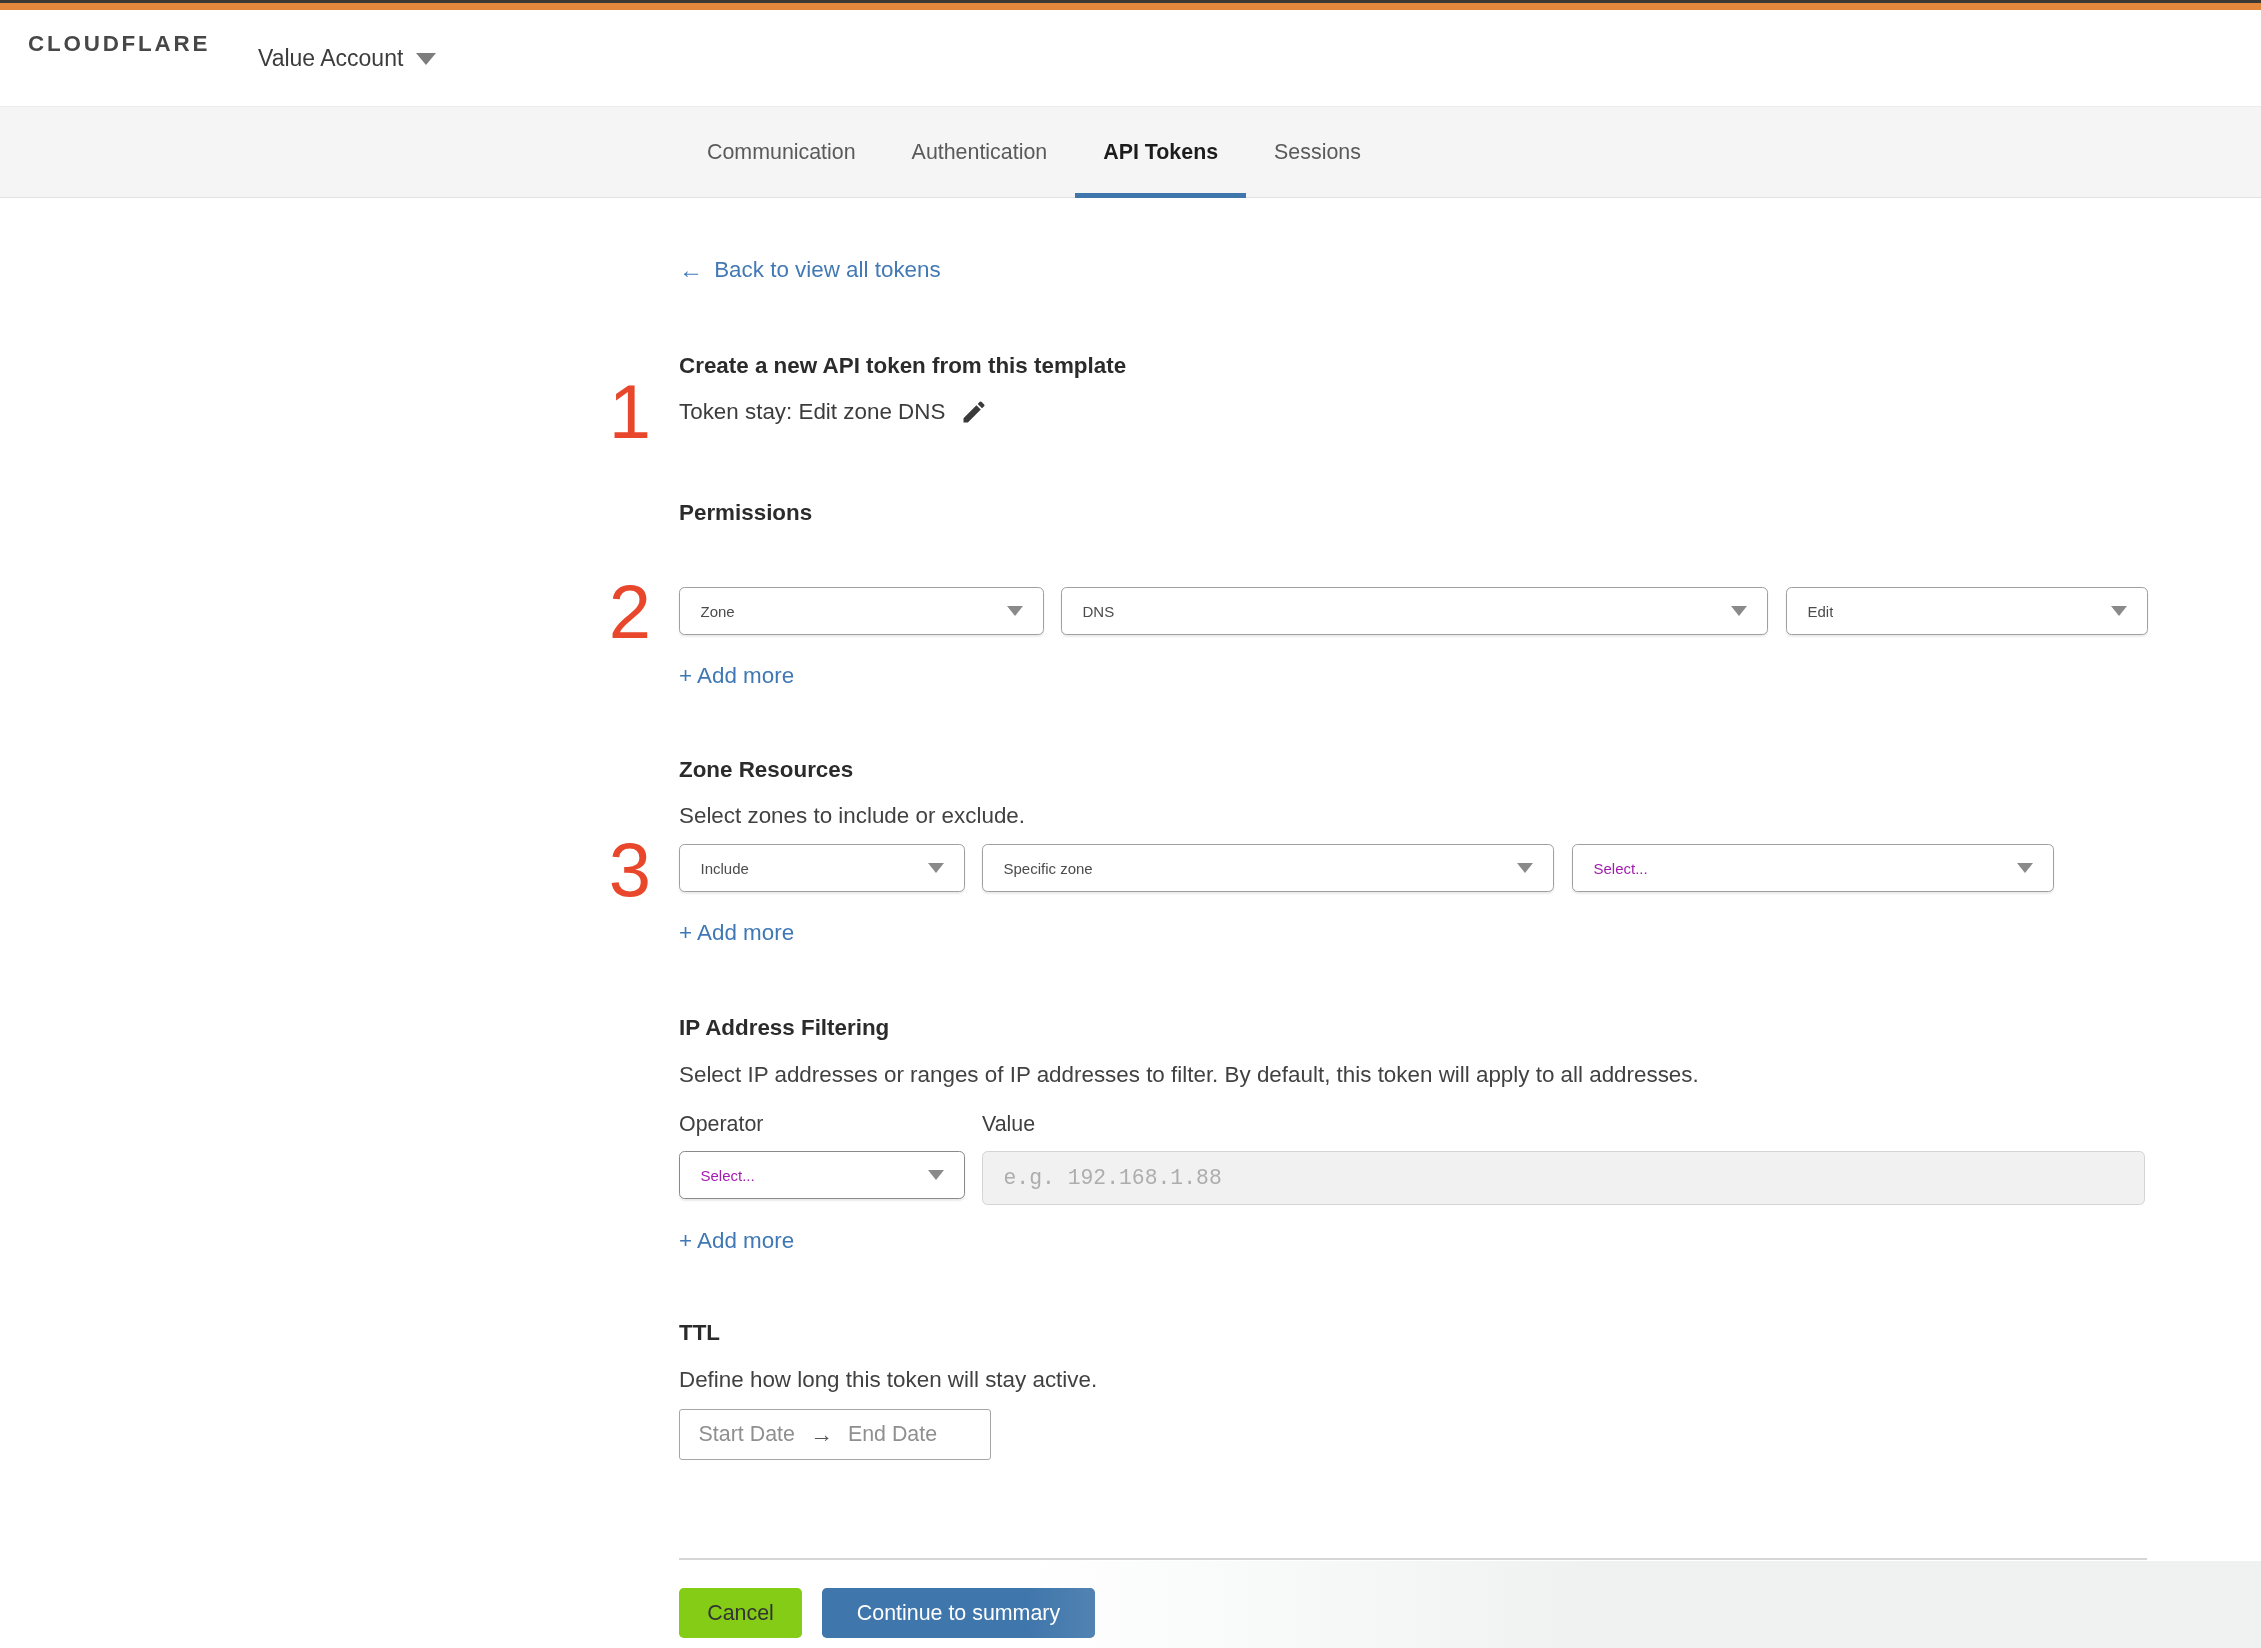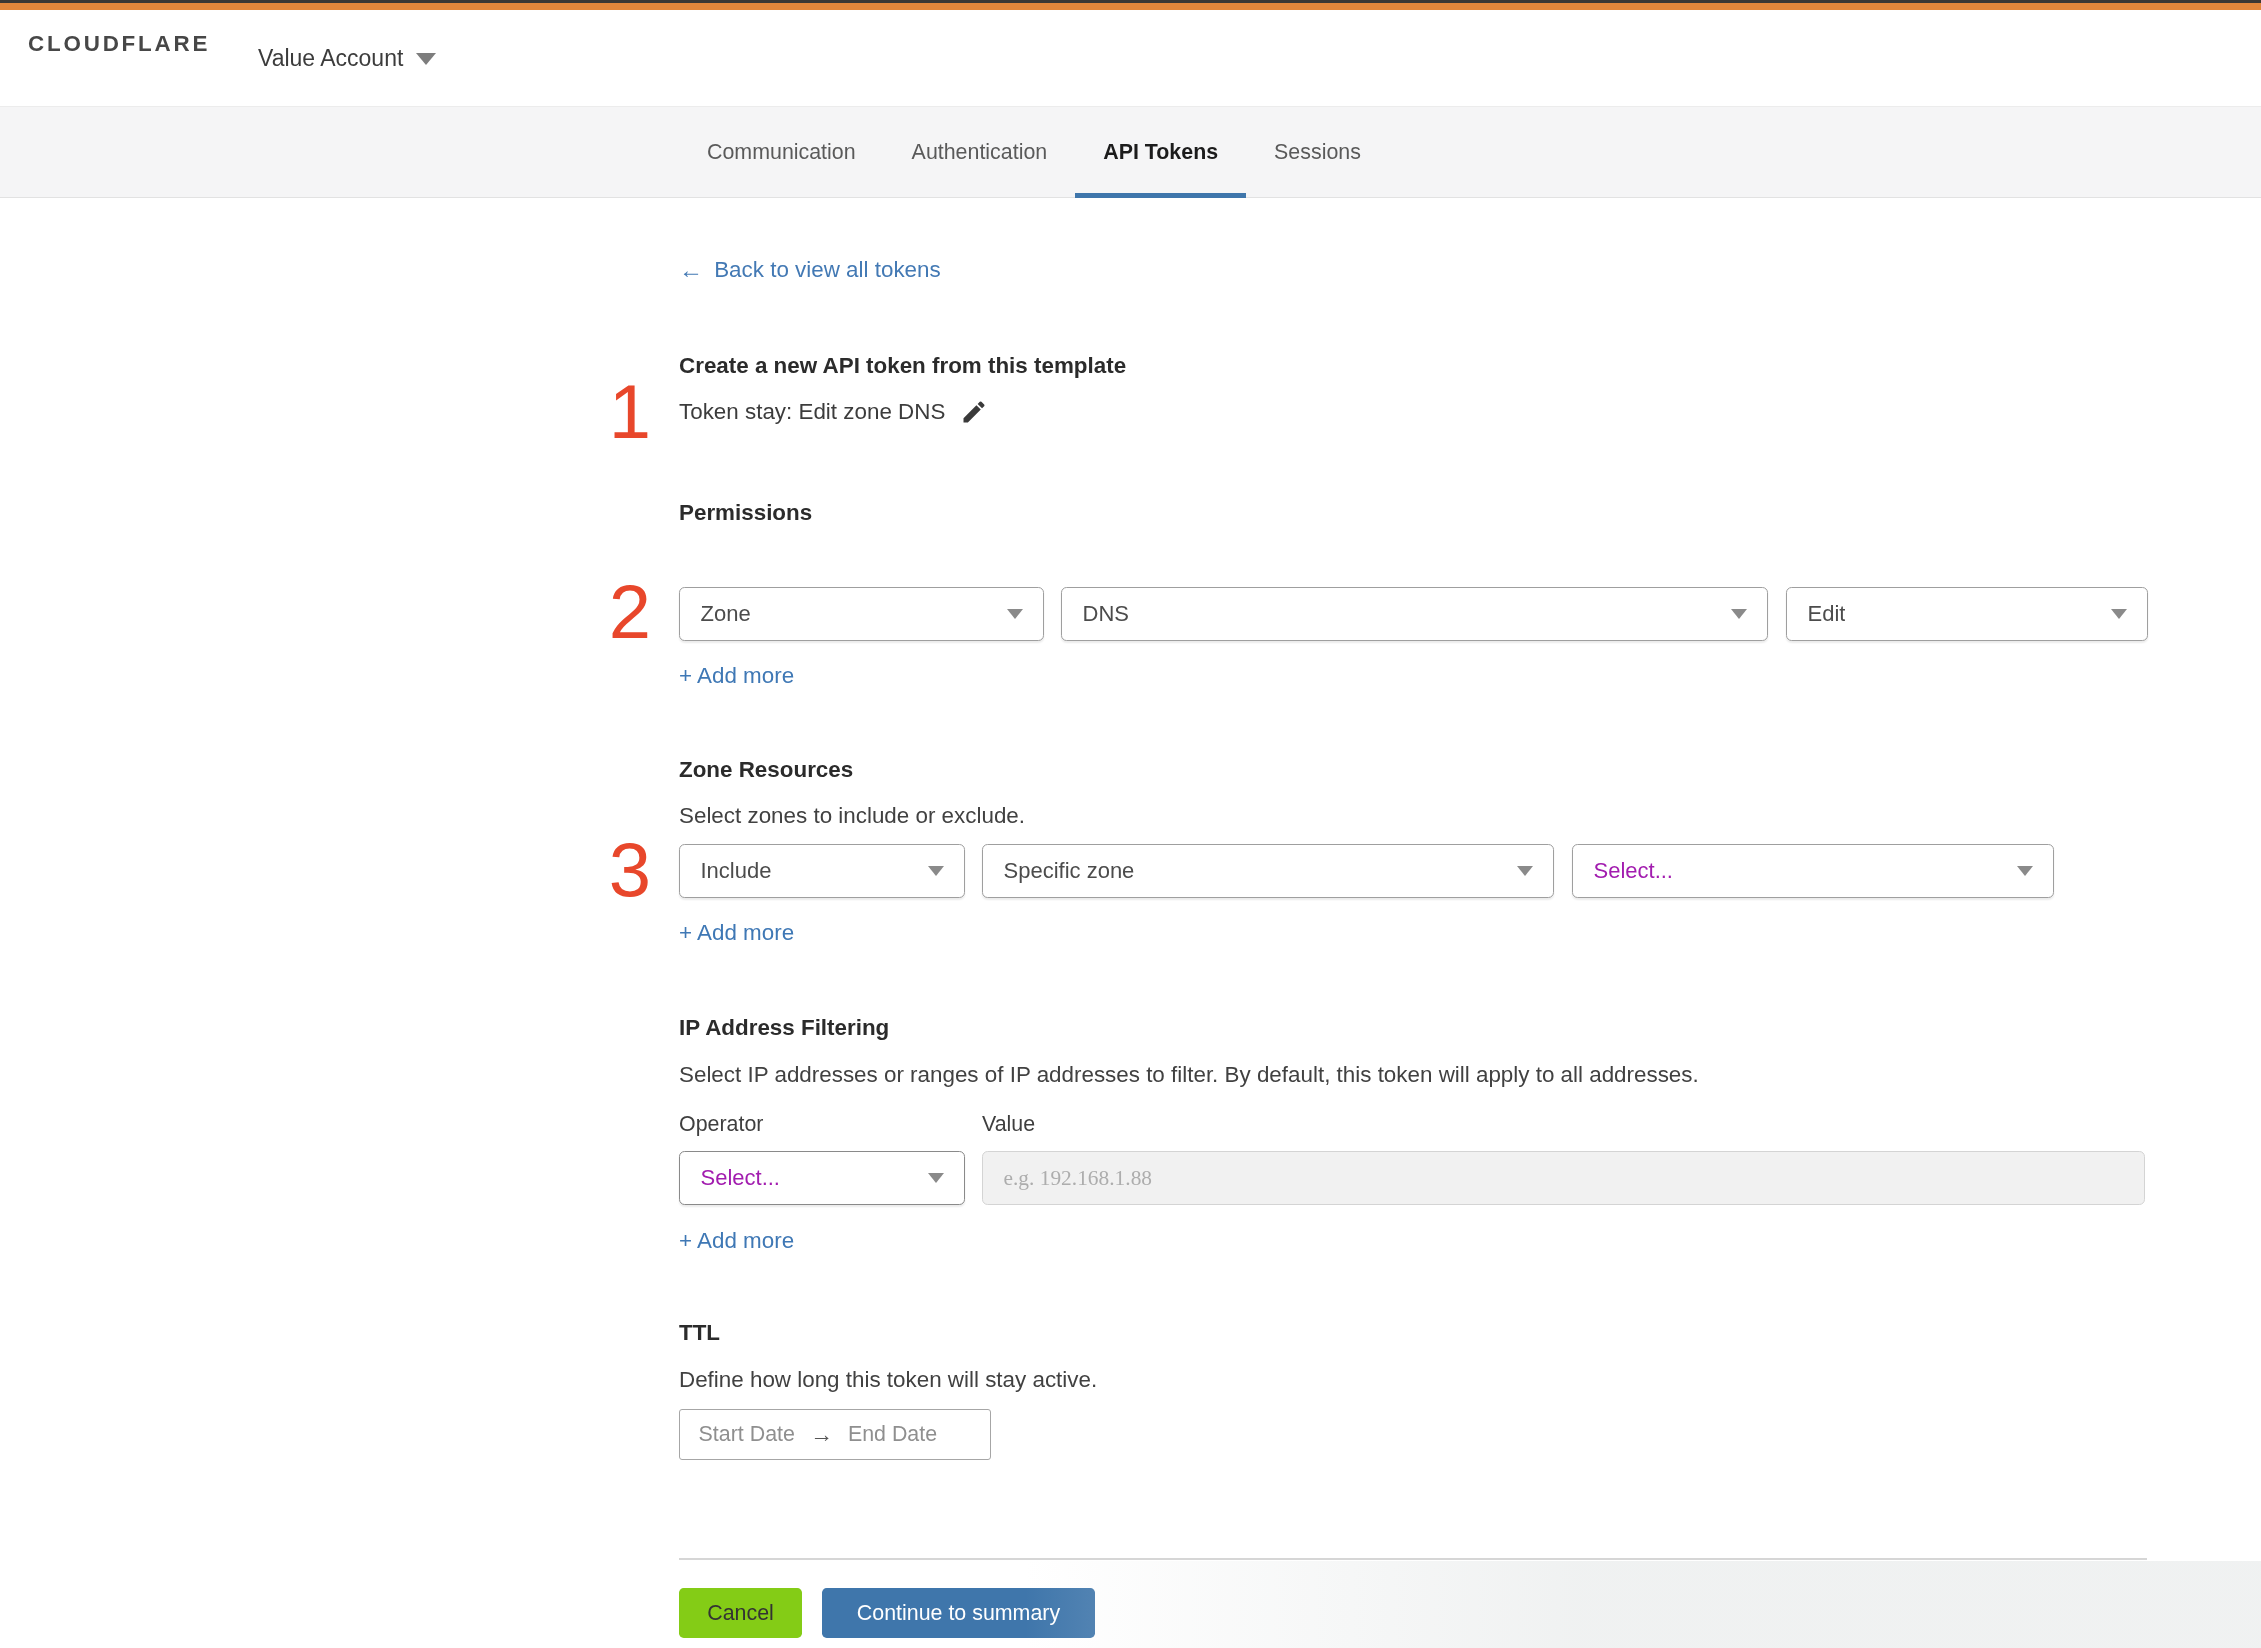--- a/index.html
+++ b/index.html
@@ -39,38 +39,38 @@
 
   .step-number { left: -73px; width: 48px; text-align: center; font-size: 76px; line-height: 1; color: #e8472b; font-weight: 400; }
 
   .section-title { margin: 0; font-size: 22.4px; font-weight: 700; color: #2b2b2b; line-height: 1.2; }
   .body-text { font-size: 22.4px; color: #414141; line-height: 1.2; }
 
   .token-row { top: 200px; left: 0; display: flex; align-items: center; gap: 15px; font-size: 22.4px; color: #3c3c3c; }
   .pencil-icon { width: 28px; height: 28px; cursor: pointer; display: inline-flex; }
 
   .select {
-    height: 54px; background: #fff;
+    height: 48px; background: #fff;
     border: 1.9px solid #9f9f9f; border-radius: 5.6px;
     display: flex; align-items: center; justify-content: space-between;
-    padding: 0 20.5px; font-size: 22px; color: #4c4c4c; cursor: pointer;
+    padding: 0 20.5px; font-size: 15px; color: #4c4c4c; cursor: pointer;
     box-shadow: 0 1.9px 1.9px rgba(0,0,0,0.08);
   }
   .select .select-value { overflow: hidden; white-space: nowrap; }
   .select.placeholder .select-value { color: #a21caf; text-align: center; }
   .select-caret { width: 0; height: 0; border-left: 8.4px solid transparent; border-right: 8.4px solid transparent; border-top: 10.3px solid #8a8a8a; flex: none; margin-left: 11.2px; }
 
   .add-more { font-size: 22.4px; color: #3f78b5; cursor: pointer; }
 
   .field-label { font-size: 21.4px; color: #3f3f3f; }
 
   .text-input {
     height: 54px; border: 1.9px solid #d4d4d4; border-radius: 5.6px;
     background: #f1f1f1; font-size: 21.4px; color: #6f6f6f; padding: 0 20.5px;
-    font-family: Liberation Serif, serif;
+    font-family: Liberation Mono, monospace;
   }
   .text-input::placeholder { color: #adadad; }
 
   .date-range {
     top: 1211px; left: 0; width: 312px; height: 51px;
     border: 1.9px solid #a6a6a6; border-radius: 3px; background: #fff;
     display: flex; align-items: center; padding: 0 18.6px; gap: 15px;
     font-size: 21.4px; color: #8f8f8f; cursor: pointer;
   }
   .date-arrow { color: #555; font-size: 23px; line-height: 1; }

